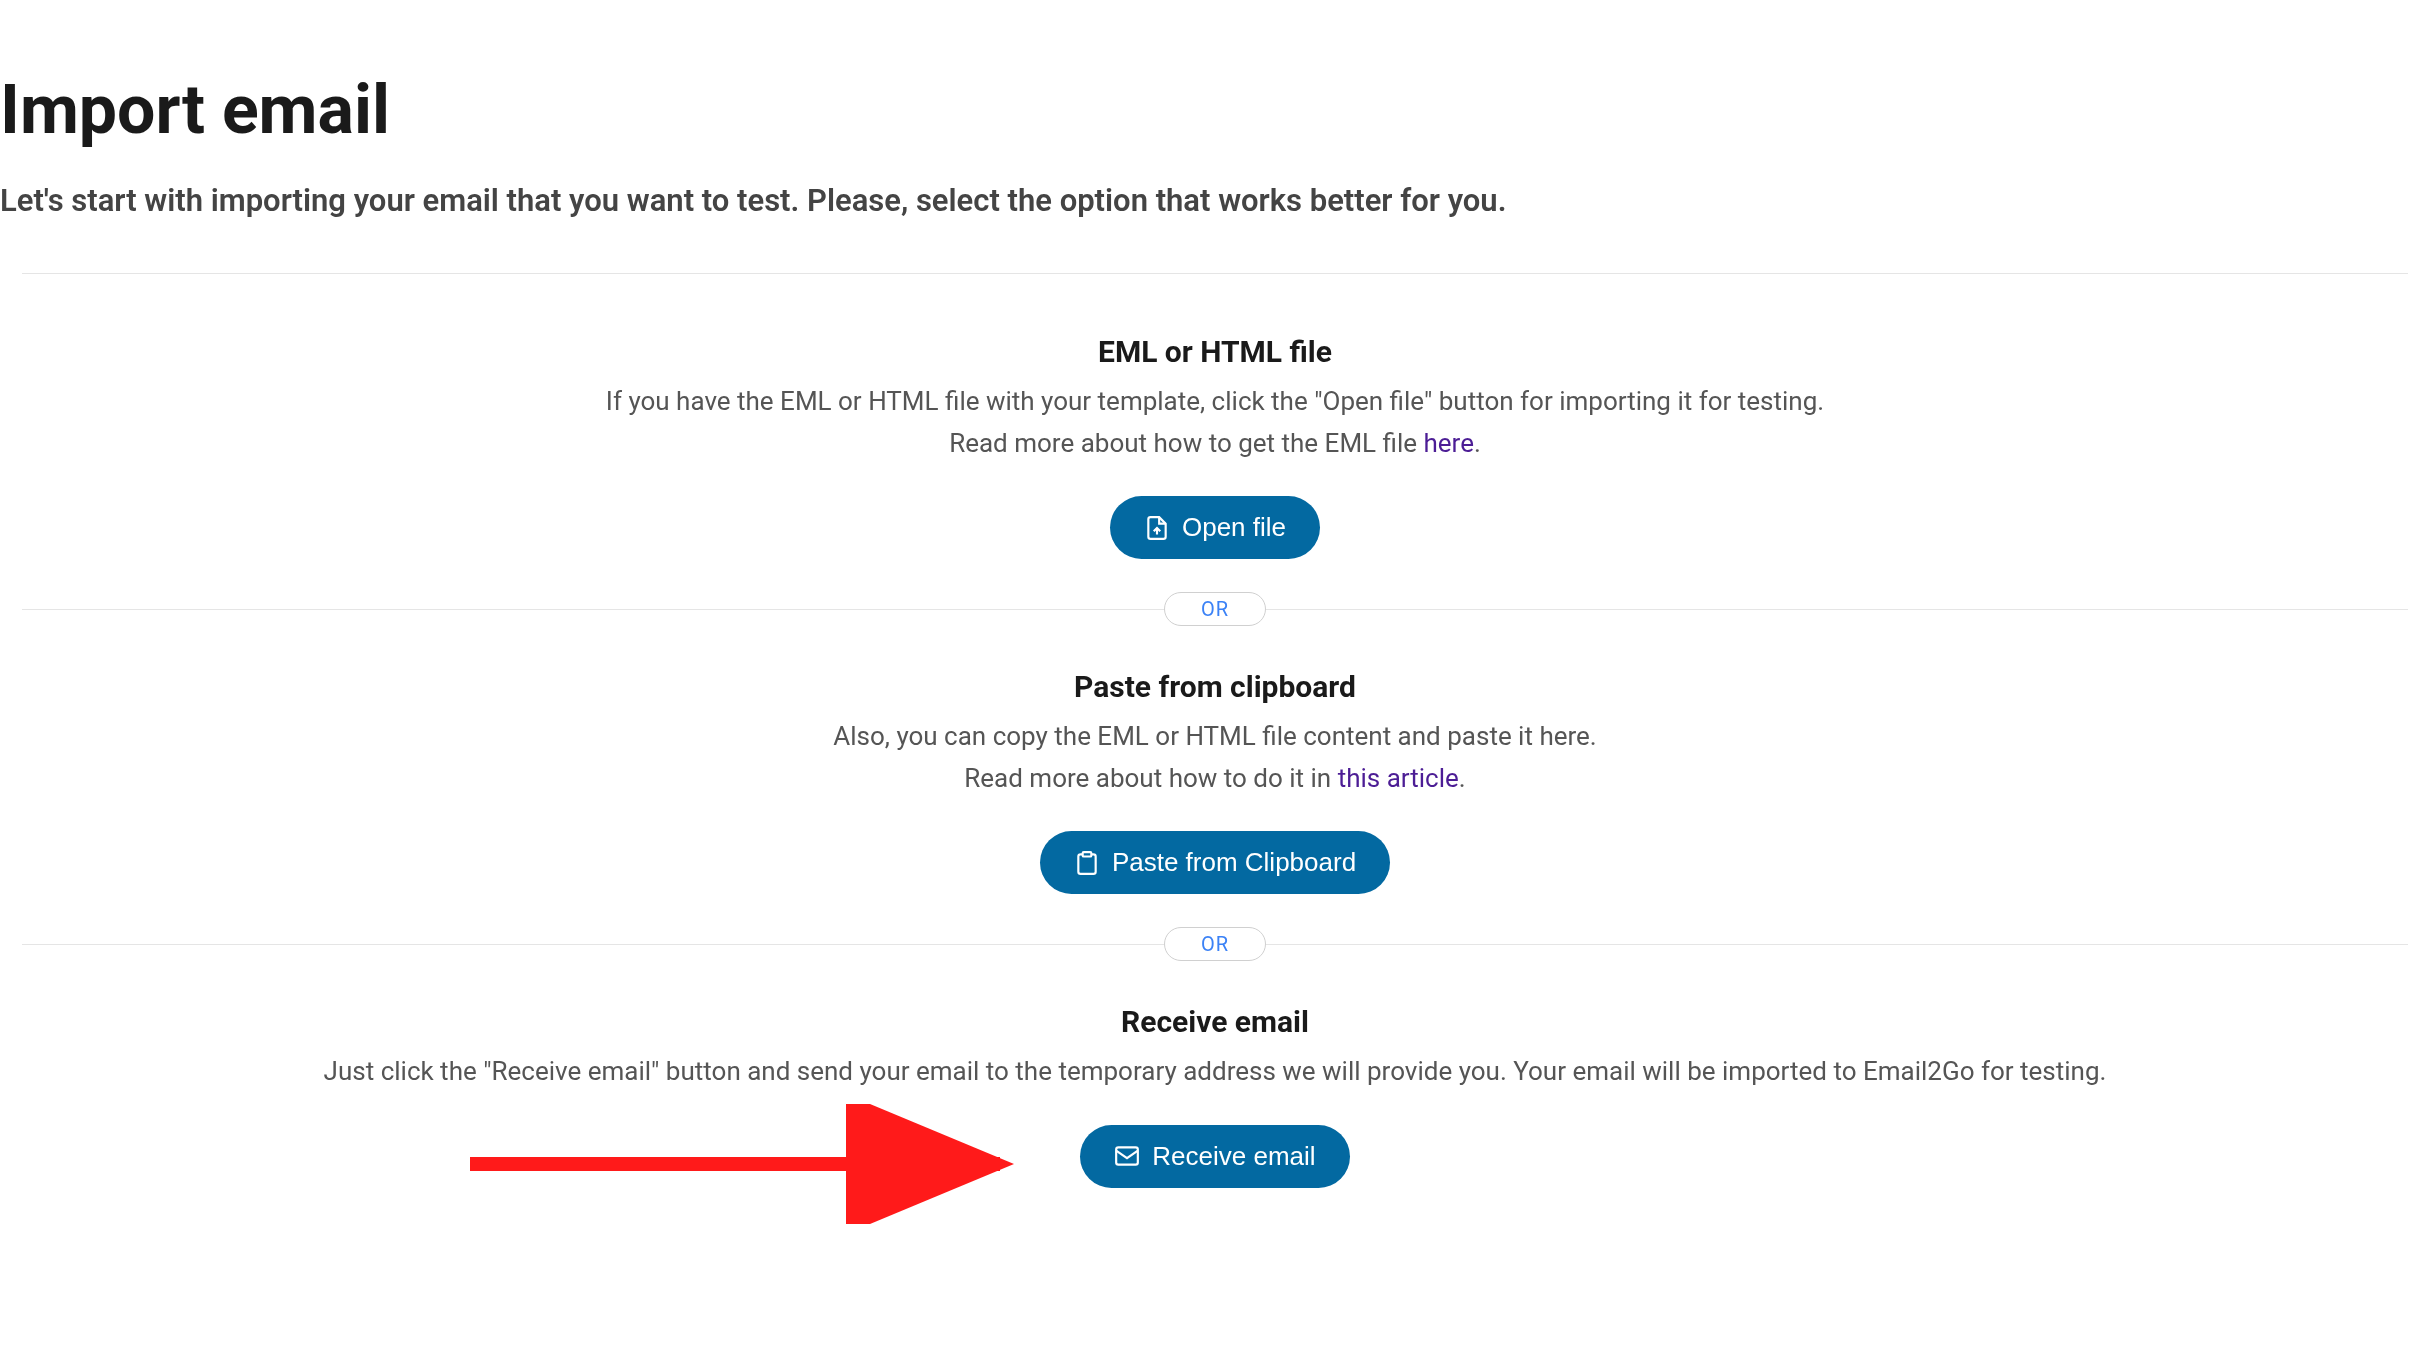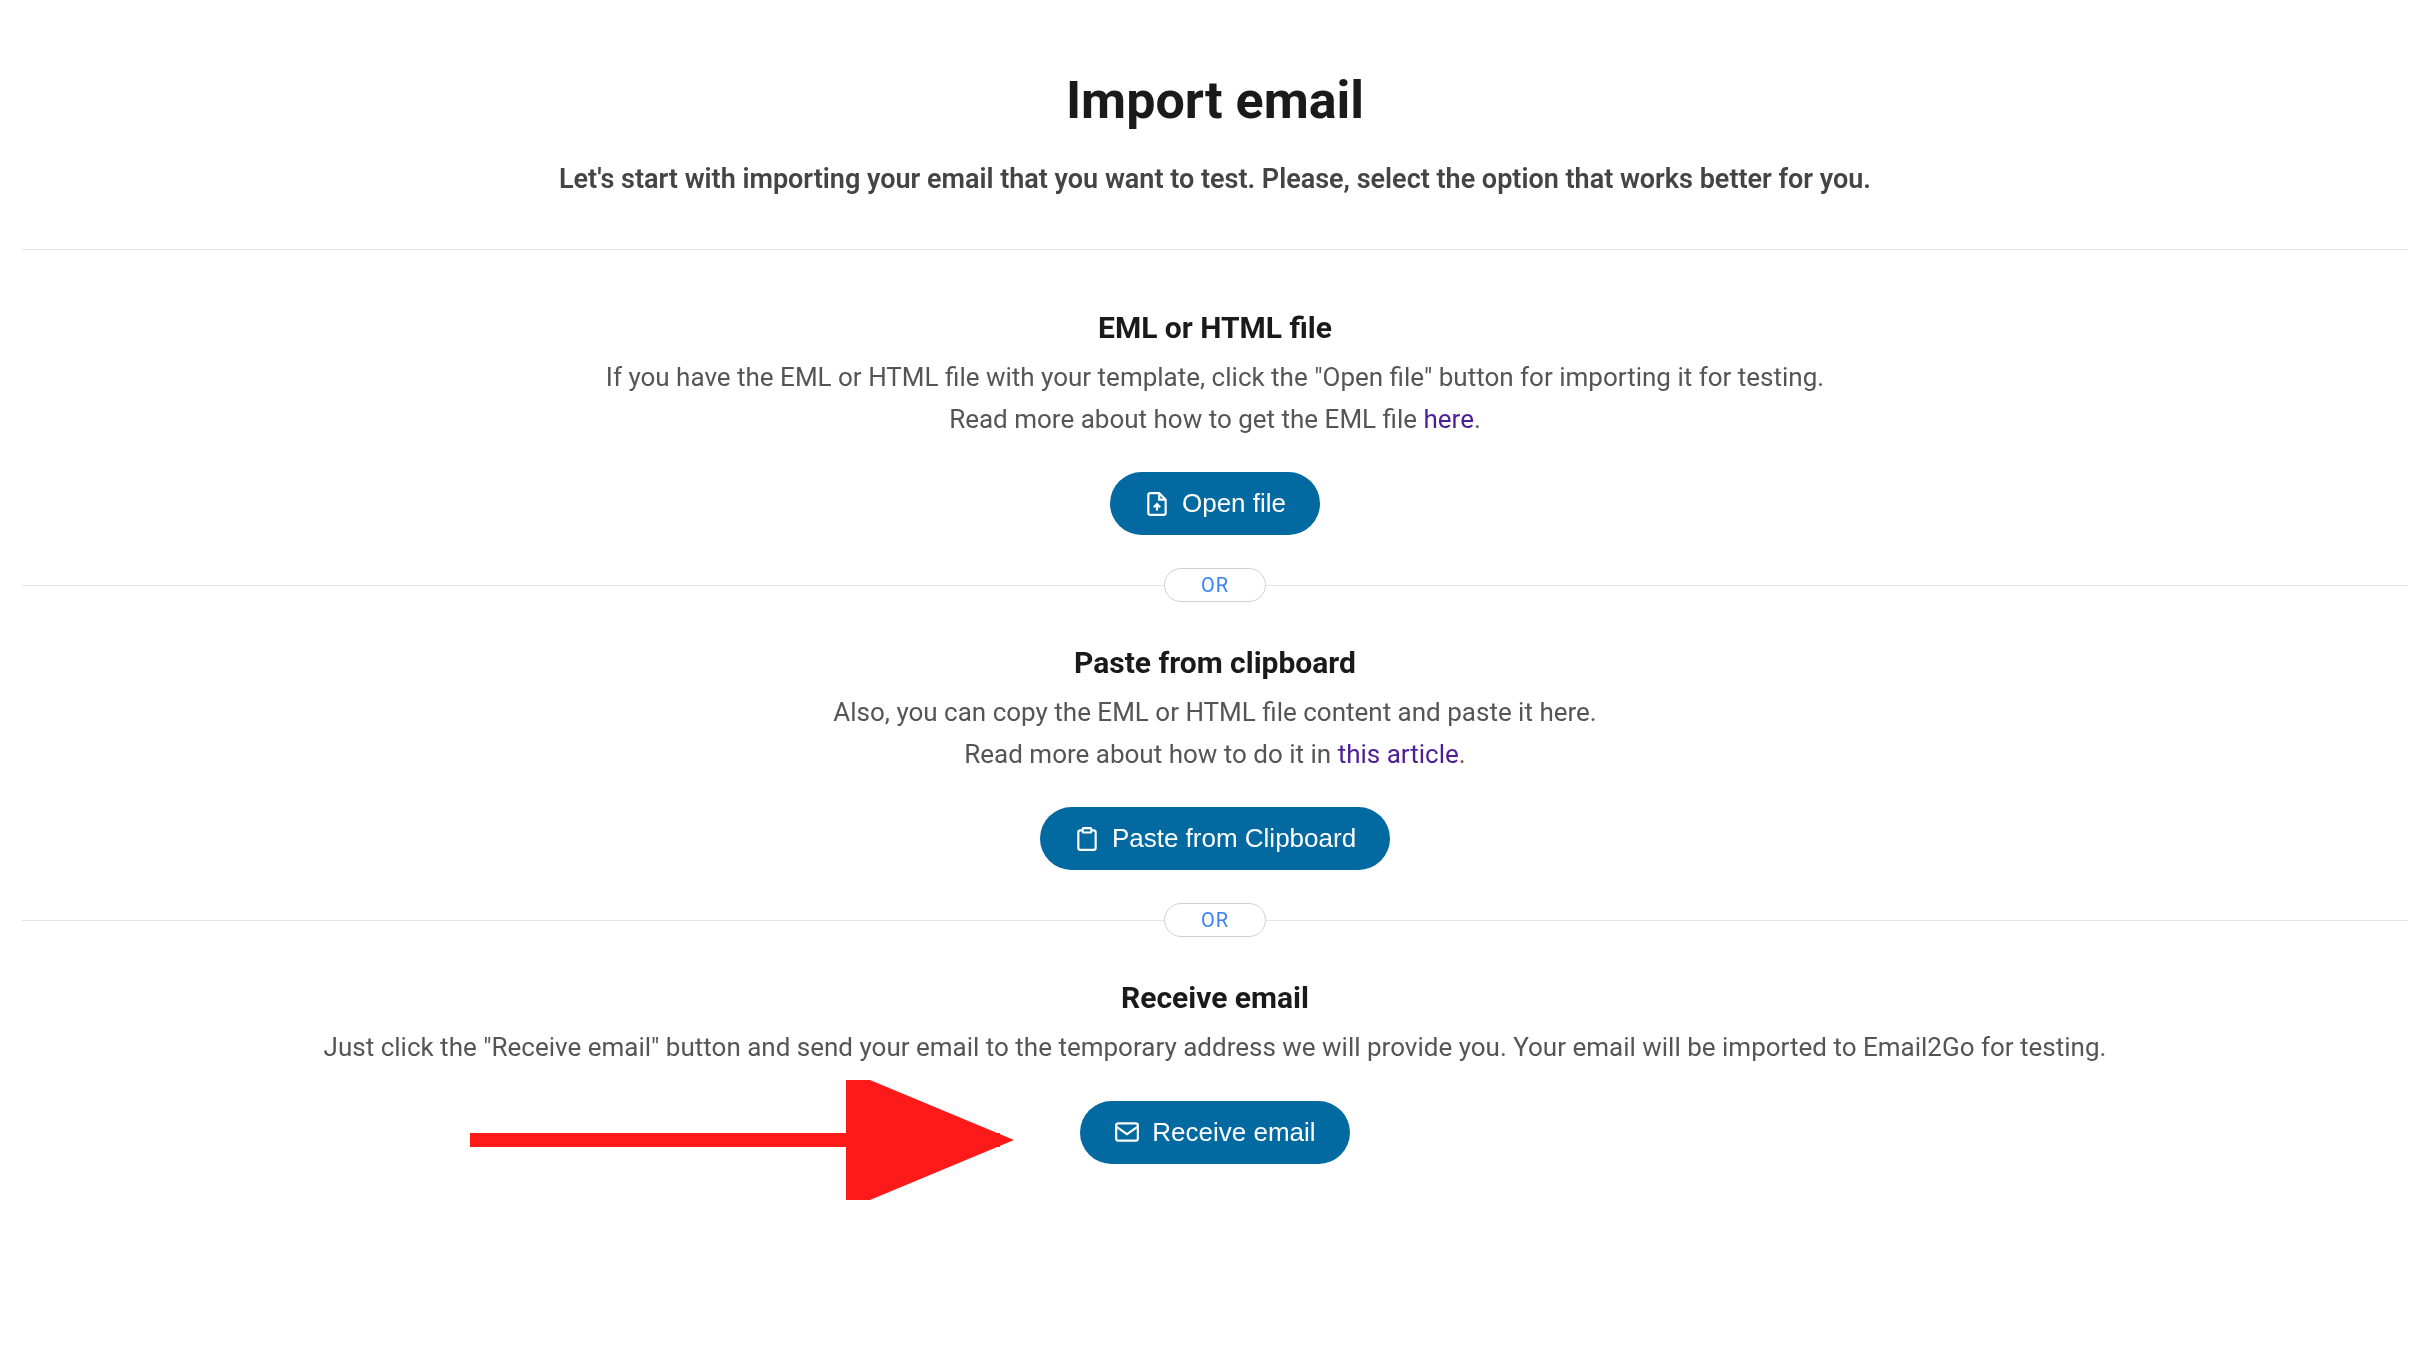--- a/index.html
+++ b/index.html
@@ -8,29 +8,27 @@
       box-sizing: border-box;
     }
     body {
       font-family: -apple-system, BlinkMacSystemFont, "Segoe UI", Roboto, Helvetica, Arial, sans-serif;
       background: #ffffff;
       color: #212529;
       width: 2430px;
       padding-top: 70px;
     }
     .page-title {
-      text-align: center;
-      font-size: 52px;
+      font-size: 68px;
       font-weight: 700;
       color: #1a1a1a;
       margin-bottom: 32px;
     }
     .page-subtitle {
-      text-align: center;
-      font-size: 27px;
+      font-size: 31px;
       font-weight: 600;
       color: #444;
       margin-bottom: 54px;
     }
     .divider {
       border: none;
       border-top: 1px solid #e5e5e5;
       margin: 0 22px;
     }
     .section {

